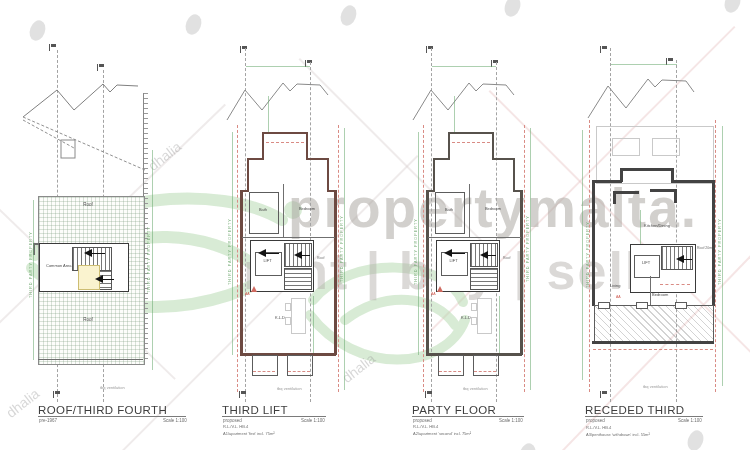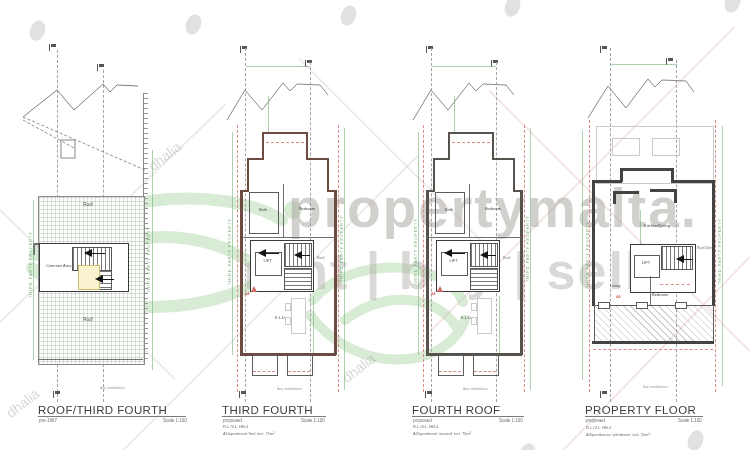--- a/index.html
+++ b/index.html
@@ -197,21 +197,21 @@
 
     <div class="vtxt" style="left:228px;top:195px;height:90px;">THIRD PARTY PROPERTY</div>
     <div class="vtxt" style="left:340px;top:192px;height:90px;">THIRD PARTY PROPERTY</div>
     <div class="grn" style="left:232px;top:132px;width:1px;height:223px;"></div>
     <div class="grn" style="left:344px;top:128px;width:1px;height:262px;"></div>
     <div class="grn" style="left:268px;top:96px;width:1px;height:36px;"></div>
     <div class="grn" style="left:313px;top:296px;width:1px;height:57px;"></div>
     <div class="lbl gray" style="left:277px;top:387px;font-size:4px;">tbq ventilation</div>
     <div class="flag" style="left:239px;top:391px;"></div>
 
-    <div class="ptitle" style="left:222px;top:404px;">THIRD FOURTH</div>
+    <div class="ptitle" style="left:222px;top:404px;">THIRD LIFT</div>
     <div class="rule" style="left:222px;top:416px;width:104px;"></div>
     <div class="sub" style="left:223px;top:418px;">proposed</div>
     <div class="sub" style="left:301px;top:418px;">Scale  1:100</div>
     <div class="sub" style="left:223px;top:424px;font-size:4px;">R.L./V.L.  HB.4</div>
     <div class="sub" style="left:223px;top:431px;font-size:4px;">A1/apartment 'first' incl. 75m²</div>
   </div>
 
   <div>
     <div class="flag" style="left:426px;top:46px;"></div>
     <div class="flag" style="left:491px;top:60px;"></div>
@@ -271,21 +271,21 @@
 
     <div class="vtxt" style="left:414px;top:195px;height:90px;">THIRD PARTY PROPERTY</div>
     <div class="vtxt" style="left:526px;top:192px;height:90px;">THIRD PARTY PROPERTY</div>
     <div class="grn" style="left:418px;top:132px;width:1px;height:223px;"></div>
     <div class="grn" style="left:530px;top:128px;width:1px;height:262px;"></div>
     <div class="grn" style="left:454px;top:96px;width:1px;height:36px;"></div>
     <div class="grn" style="left:499px;top:296px;width:1px;height:57px;"></div>
     <div class="lbl gray" style="left:463px;top:387px;font-size:4px;">tbq ventilation</div>
     <div class="flag" style="left:425px;top:391px;"></div>
 
-    <div class="ptitle" style="left:412px;top:404px;">FOURTH ROOF</div>
+    <div class="ptitle" style="left:412px;top:404px;">PARTY FLOOR</div>
     <div class="rule" style="left:412px;top:416px;width:112px;"></div>
     <div class="sub" style="left:413px;top:418px;">proposed</div>
     <div class="sub" style="left:499px;top:418px;">Scale  1:100</div>
     <div class="sub" style="left:413px;top:424px;font-size:4px;">R.L./V.L.  HB.4</div>
     <div class="sub" style="left:413px;top:431px;font-size:4px;">A2/apartment 'second' incl. 75m²</div>
   </div>
 
   <div>
     <div class="flag" style="left:600px;top:46px;"></div>
     <div class="flag" style="left:666px;top:58px;"></div>
@@ -341,21 +341,21 @@
     <div class="redh" style="left:593px;top:349px;width:120px;"></div>
 
     <div class="vtxt" style="left:586px;top:198px;height:90px;">THIRD PARTY PROPERTY</div>
     <div class="vtxt" style="left:718px;top:195px;height:90px;">THIRD PARTY PROPERTY</div>
     <div class="grn" style="left:582px;top:130px;width:1px;height:250px;"></div>
     <div class="grn" style="left:722px;top:126px;width:1px;height:260px;"></div>
     <div class="grn" style="left:640px;top:210px;width:1px;height:34px;"></div>
     <div class="lbl gray" style="left:643px;top:385px;font-size:4px;">tbq ventilation</div>
     <div class="flag" style="left:600px;top:391px;"></div>
 
-    <div class="ptitle" style="left:585px;top:404px;">PROPERTY FLOOR</div>
+    <div class="ptitle" style="left:585px;top:404px;">RECEDED THIRD</div>
     <div class="rule" style="left:585px;top:416px;width:118px;"></div>
     <div class="sub" style="left:586px;top:418px;">proposed</div>
     <div class="sub" style="left:678px;top:418px;">Scale  1:100</div>
     <div class="sub" style="left:586px;top:425px;font-size:4px;">R.L./V.L.  HB.4</div>
     <div class="sub" style="left:586px;top:432px;font-size:4px;">A3/penthouse 'withdrawn' incl. 55m²</div>
   </div>
 
 </div>
 
 </body></html>

